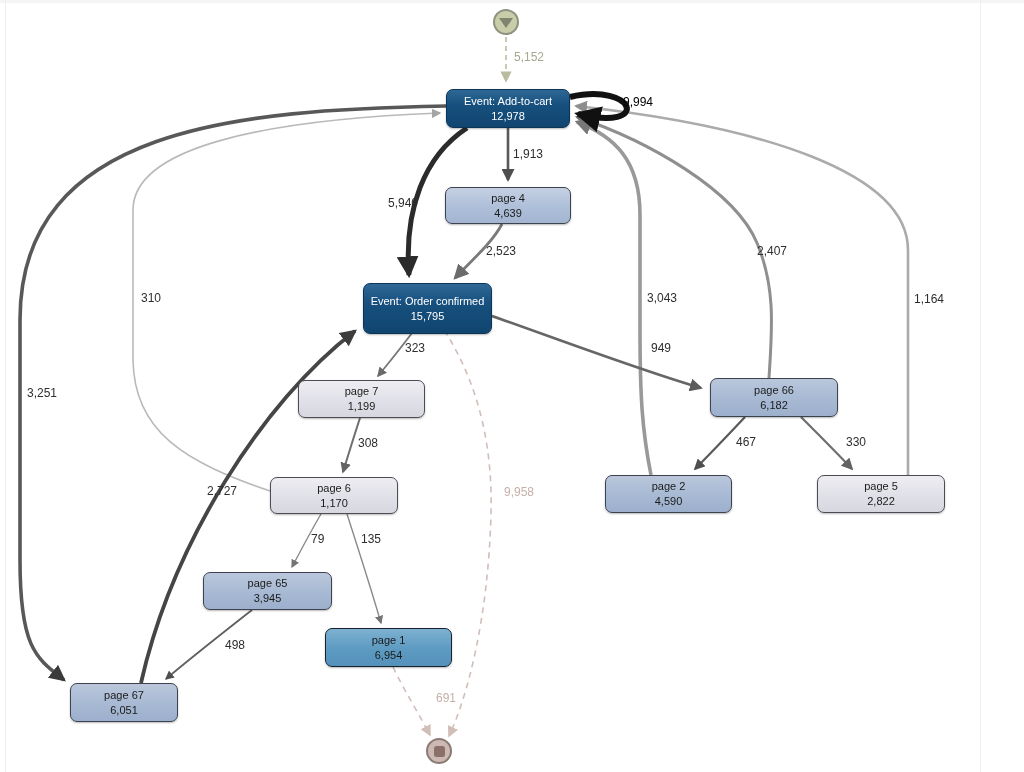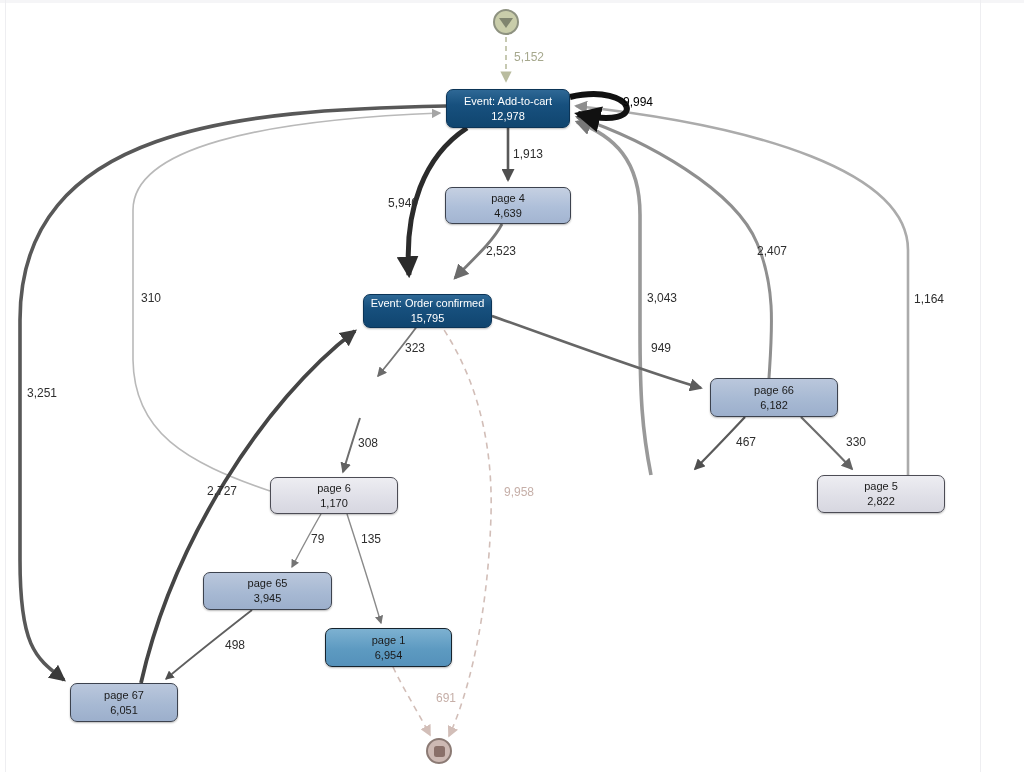--- a/index.html
+++ b/index.html
@@ -149,23 +149,27 @@
   </div>
 
   <div class="node n-event" style="left:446px;top:89px;width:124px;height:39px;">
     <span>Event: Add-to-cart</span>
     <span>12,978</span>
   </div>
   <div class="node n-blue" style="left:445px;top:187px;width:126px;height:37px;">
     <span>page 4</span>
     <span>4,639</span>
   </div>
-  <div class="node n-event" style="left:363px;top:294px;width:129px;height:34px;justify-content:center;">
+  <div class="node n-event" style="left:363px;top:283px;width:129px;height:51px;justify-content:center;">
     <span>Event: Order confirmed</span>
     <span>15,795</span>
+  </div>
+  <div class="node n-light" style="left:298px;top:380px;width:127px;height:38px;">
+    <span>page 7</span>
+    <span>1,199</span>
   </div>
   <div class="node n-light" style="left:270px;top:477px;width:128px;height:37px;">
     <span>page 6</span>
     <span>1,170</span>
   </div>
   <div class="node n-blue2" style="left:203px;top:572px;width:129px;height:38px;">
     <span>page 65</span>
     <span>3,945</span>
   </div>
   <div class="node n-accent" style="left:325px;top:628px;width:127px;height:39px;">
@@ -173,18 +177,22 @@
     <span>6,954</span>
   </div>
   <div class="node n-blue2" style="left:70px;top:683px;width:108px;height:39px;">
     <span>page 67</span>
     <span>6,051</span>
   </div>
   <div class="node n-blue2" style="left:710px;top:378px;width:128px;height:39px;">
     <span>page 66</span>
     <span>6,182</span>
   </div>
+  <div class="node n-blue2" style="left:605px;top:475px;width:127px;height:38px;">
+    <span>page 2</span>
+    <span>4,590</span>
+  </div>
   <div class="node n-light" style="left:817px;top:475px;width:128px;height:38px;">
     <span>page 5</span>
     <span>2,822</span>
   </div>
 
 </div>
 
 </body></html>

